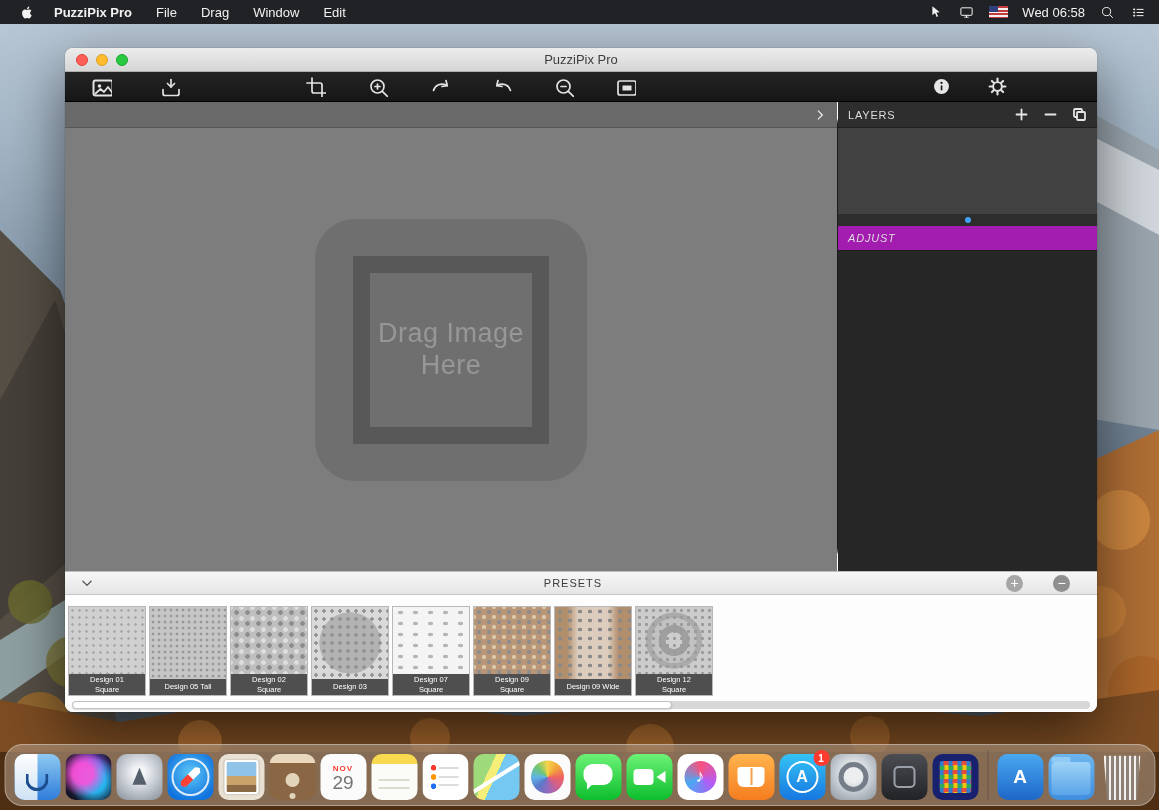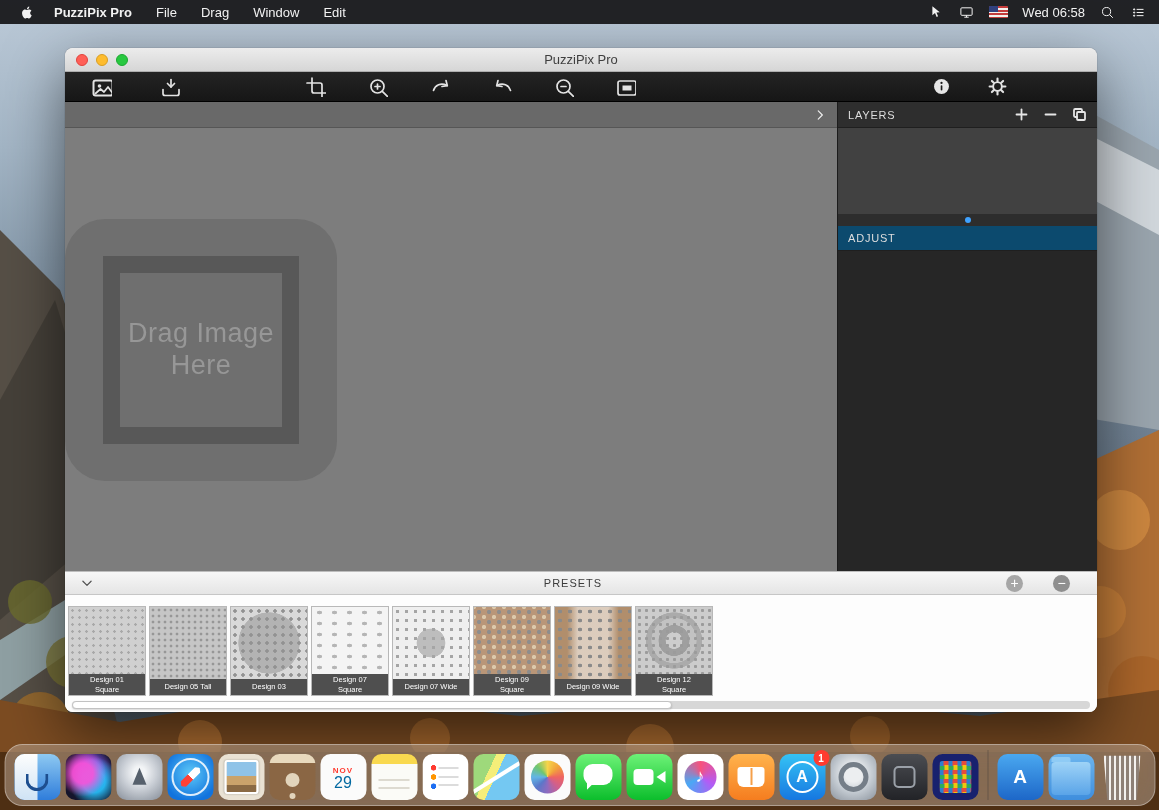--- a/index.html
+++ b/index.html
@@ -45,35 +45,35 @@
   .tb-center { margin-left:118px; gap:34px; }
   .tb-right { margin-left:auto; gap:28px; padding-right:86px; }
   .tb-btn { width:28px; height:26px; display:flex; align-items:center; justify-content:center; }
   .tb-btn svg { width:21px; height:21px; stroke:#e3e3e3; fill:none; stroke-width:1.7; stroke-linecap:round; stroke-linejoin:round; }
 
   .content-row { display:flex; height:469px; }
   .canvas-col { width:772px; display:flex; flex-direction:column; }
   .canvas-header { height:26px; background:#696969; border-bottom:1px solid rgba(0,0,0,.18); position:relative; }
   .canvas-collapse { position:absolute; right:6px; top:2px; width:22px; height:22px; display:flex; align-items:center; justify-content:center; }
   .canvas-collapse svg { width:14px; height:14px; stroke:#f0f0f0; fill:none; stroke-width:2; stroke-linecap:round; stroke-linejoin:round; }
-  .canvas { flex:1; background:#7d7d7d; display:flex; align-items:center; justify-content:flex-start; }
+  .canvas { flex:1; background:#7d7d7d; display:flex; align-items:center; justify-content:center; }
   .dropzone { width:272px; height:262px; border-radius:40px; background:#6f6f6f; display:flex; align-items:center; justify-content:center; }
   .dropzone-inner { width:196px; height:188px; border:17px solid #585858; background:#6f6f6f;
     display:flex; align-items:center; justify-content:center; }
   .drop-text { width:150px; text-align:center; font-size:27px; line-height:1.15; color:#979797; letter-spacing:.5px; }
 
-  .side-panel { width:260px; display:flex; flex-direction:column; border-left:1px solid #1c1c1c; }
+  .side-panel { width:260px; display:flex; flex-direction:column; border-left:1px solid #1c1c1c;border-radius:23px; }
   .panel-header { height:26px; background:#2e2e2e; color:#dedede; font-size:11px; letter-spacing:.8px;
     display:flex; align-items:center; padding:0 10px; border-bottom:1px solid #1f1f1f; }
   .panel-header .ph-icons { margin-left:auto; display:flex; gap:14px; }
   .ph-icons svg { width:15px; height:15px; stroke:#e6e6e6; fill:none; stroke-width:1.8; stroke-linecap:round; }
   .layers-body { height:86px; background:#414141; }
   .layers-slider { height:12px; background:#2d2d2d; position:relative; }
   .slider-dot { position:absolute; left:50%; top:50%; transform:translate(-50%,-50%); width:6px; height:6px; border-radius:50%; background:#3fa2ff; }
-  .adjust-header { height:25px; background:#0c4a6e; }
+  .adjust-header { height:25px; background:#a21caf;font-style:italic; }
   .adjust-body { flex:1; background:#262626; }
 
   .presets-bar { height:24px; background:linear-gradient(180deg,#f7f7f7,#e5e5e5); border-top:1px solid #bdbdbd;
     border-bottom:1px solid #c6c6c6; position:relative; display:flex; align-items:center; }
   .presets-title { position:absolute; left:0; right:16px; text-align:center; font-size:11px; letter-spacing:1px; color:#3c3c3c; }
   .presets-collapse { margin-left:12px; z-index:2; width:20px; height:20px; display:flex; align-items:center; justify-content:center; }
   .presets-collapse svg { width:14px; height:14px; stroke:#555; fill:none; stroke-width:2.2; stroke-linecap:round; stroke-linejoin:round; }
   .pb-circle { z-index:2; width:17px; height:17px; border-radius:50%; background:#a6a6a6; color:#fff;
     display:flex; align-items:center; justify-content:center; font-size:14px; line-height:1; }
   .pb-plus { position:absolute; right:74px; }
@@ -145,21 +145,21 @@
   .dk-safari::after { content:""; position:absolute; left:50%; top:50%; width:26px; height:8px; transform:translate(-50%,-50%) rotate(-45deg);
     background:linear-gradient(90deg,#ff4136 0 50%,#fff 50%); clip-path:polygon(0 50%,12% 0,88% 0,100% 50%,88% 100%,12% 100%); }
   .dk-preview { background:#e9e2d4; }
   .dk-preview::after { content:""; position:absolute; inset:6px; border:2px solid #fff; border-radius:3px;
     background:linear-gradient(180deg,#8fc3e8 0 48%,#caa36b 48% 76%,#8a6a44 76%); box-shadow:0 0 2px rgba(0,0,0,.3); }
   .dk-contacts { background:linear-gradient(180deg,#e8d9bd 0 20%, #8a6644 20%); }
   .dk-contacts::after { content:""; position:absolute; left:50%; top:42%; transform:translateX(-50%);
     width:14px; height:14px; border-radius:50%; background:#e2d4bb; box-shadow:0 16px 0 -4px #e2d4bb; }
   .dk-calendar { background:#fbfbfb; display:flex; flex-direction:column; align-items:center; justify-content:center; }
   .dk-cal-month { color:#ff3b30; font-size:8px; font-weight:bold; letter-spacing:1px; margin-top:2px; }
-  .dk-cal-day { color:#0369a1; font-size:16px; line-height:1; }
+  .dk-cal-day { color:#737373; font-size:19px; line-height:1; }
   .dk-notes { background:linear-gradient(180deg,#f9d94f 0 22%, #fbfbf7 22%); }
   .dk-notes::after { content:""; position:absolute; left:16%; right:16%; top:55%; height:2px; background:#dddad0; box-shadow:0 8px 0 #dddad0; }
   .dk-reminders { background:#fff;
     background-image:radial-gradient(circle at 24% 30%, #ff3b30 0 2.5px, rgba(0,0,0,0) 3px),
       radial-gradient(circle at 24% 50%, #ff9500 0 2.5px, rgba(0,0,0,0) 3px),
       radial-gradient(circle at 24% 70%, #1d6ef2 0 2.5px, rgba(0,0,0,0) 3px),
       linear-gradient(#dcdcdc,#dcdcdc), linear-gradient(#dcdcdc,#dcdcdc), linear-gradient(#dcdcdc,#dcdcdc);
     background-size:100% 100%,100% 100%,100% 100%,44% 2px,44% 2px,44% 2px;
     background-position:0 0,0 0,0 0,64% 29%,64% 49%,64% 69%; background-repeat:no-repeat; }
   .dk-maps { background:linear-gradient(115deg,#9ed97b 0 34%,#f5ee79 34% 48%,#74c8f2 48%); overflow:hidden; }
@@ -445,35 +445,35 @@
           <span>Design 01 Square</span>
         </div>
       </div>
       <div class="preset-item">
         <div class="preset-img v-fine2"></div>
         <div class="preset-label">
           <span>Design 05 Tall</span>
         </div>
       </div>
       <div class="preset-item">
+        <div class="preset-img v-coarse"></div>
+        <div class="preset-label">
+          <span>Design 02 Square</span>
+        </div>
+      </div>
+      <div class="preset-item">
         <div class="preset-img v-circle"></div>
         <div class="preset-label">
           <span>Design 03</span>
         </div>
       </div>
       <div class="preset-item">
         <div class="preset-img v-butterfly"></div>
         <div class="preset-label">
           <span>Design 07 Square</span>
-        </div>
-      </div>
-      <div class="preset-item">
-        <div class="preset-img v-diamond"></div>
-        <div class="preset-label">
-          <span>Design 07 Wide</span>
         </div>
       </div>
       <div class="preset-item">
         <div class="preset-img v-tan"></div>
         <div class="preset-label">
           <span>Design 09 Square</span>
         </div>
       </div>
       <div class="preset-item">
         <div class="preset-img v-tan-band"></div>

